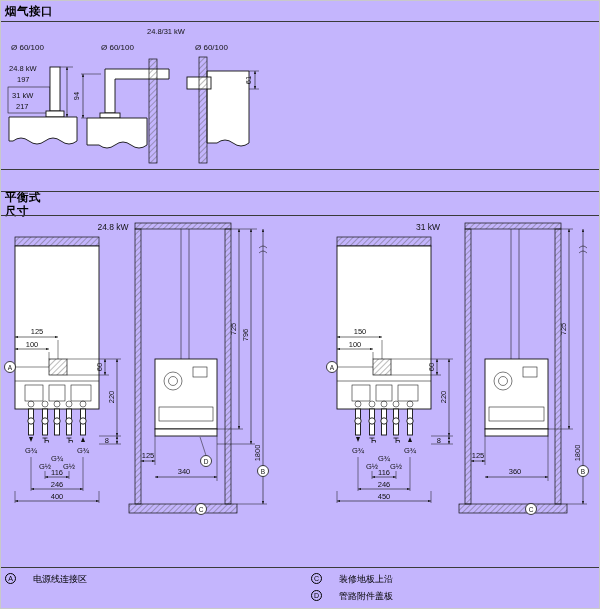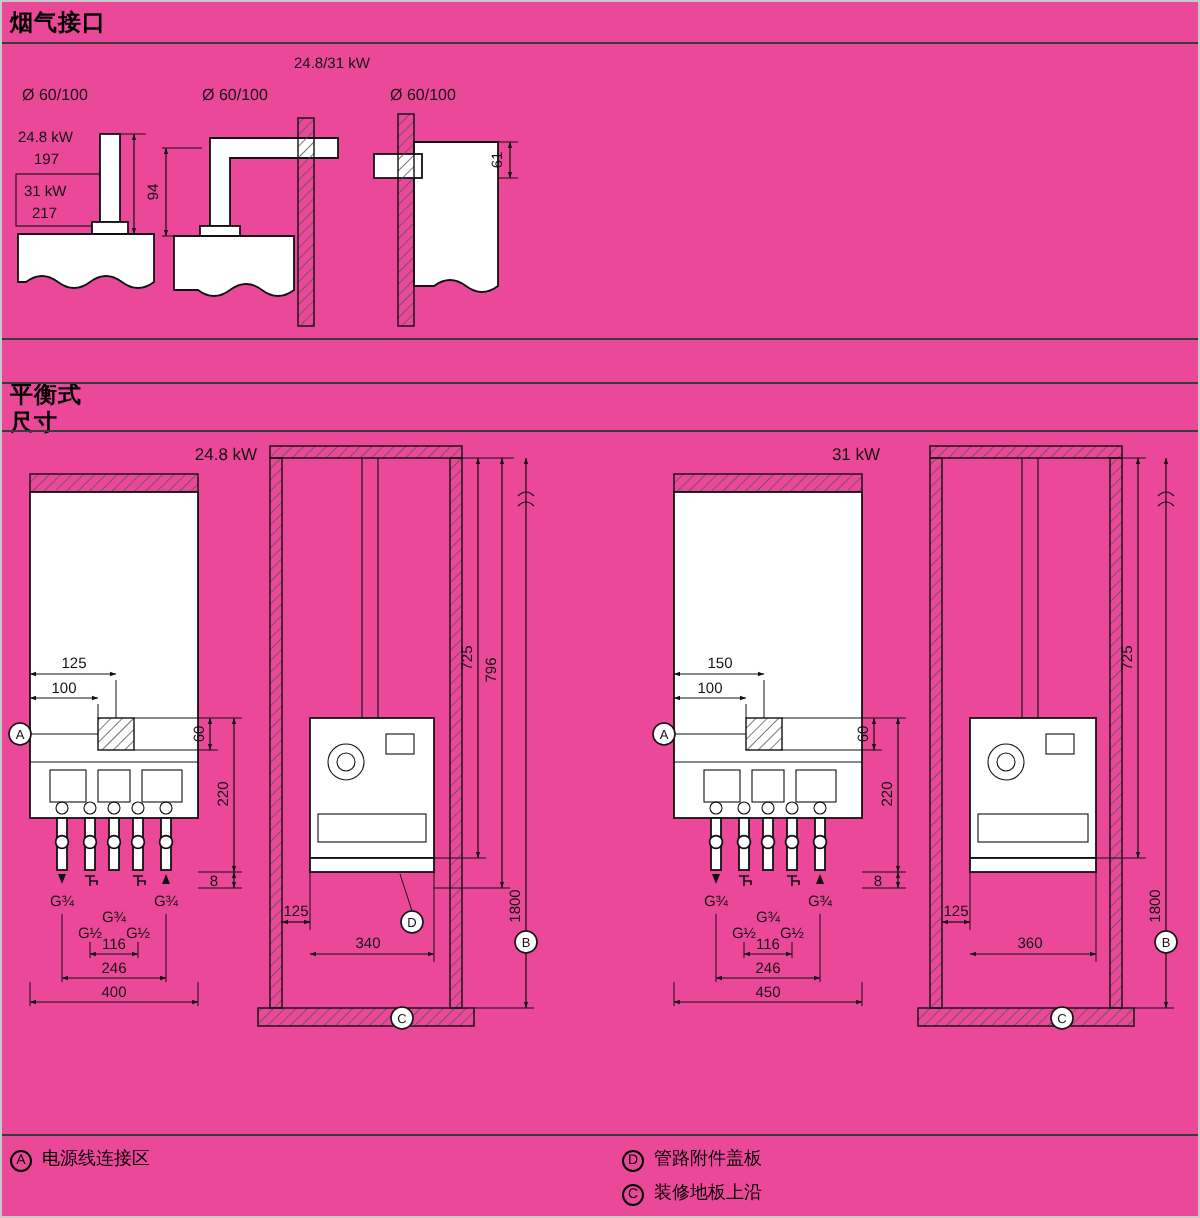--- a/index.html
+++ b/index.html
@@ -1,32 +1,32 @@
 <!DOCTYPE html>
 <html><head>
 <meta charset="utf-8">
 <style>
   *{margin:0;padding:0;box-sizing:border-box}
   body{background:#e9e9e9;font-family:"Liberation Sans",sans-serif}
-  .page{position:relative;width:600px;height:609px;background:#ec4899;border:1px solid #c9c9c9;overflow:hidden}
+  .page{position:relative;width:600px;height:609px;background:#c4b5fd;border:1px solid #c9c9c9;overflow:hidden}
   .sec-title{position:absolute;left:4px;font-size:11.5px;font-weight:bold;color:#000;letter-spacing:.5px}
   .rule{position:absolute;left:0;width:600px;border-top:1px solid #3a3a3a;height:0}
   svg{position:absolute;left:0;display:block}
   svg text{font-family:"Liberation Sans",sans-serif;font-size:7.5px;fill:#111}
   svg text.lbl{font-size:8px}
   svg text.fig-title{font-size:8.5px}
   svg text.callout-t{font-size:6.5px}
   .dim{stroke:#111;stroke-width:.6;fill:none}
   .ext{stroke:#111;stroke-width:.5;fill:none}
   .outline{stroke:#111;stroke-width:.9;fill:#fff}
   .thin{stroke:#111;stroke-width:.55;fill:none}
   .hatched{stroke:#111;stroke-width:.7}
   .callout{fill:#fff;stroke:#111;stroke-width:.8}
   .legend{position:absolute;left:4px;top:572px;width:592px;display:grid;grid-template-columns:300px 1fr;column-gap:6px;font-size:9px;color:#000}
-  .lg-item{display:flex;align-items:flex-end;gap:5px;margin-bottom:4px}
+  .lg-item{display:flex;align-items:flex-start;gap:17px;margin-bottom:4px}
   .lg-key{flex:0 0 auto;width:11px;height:11px;border:1px solid #000;border-radius:50%;font-size:7px;line-height:10px;text-align:center}
 </style>
 </head>
 <body>
 
 <div class="page">
 
   <div class="sec-title" style="top:3px">烟气接口</div>
   <div class="rule" style="top:20px"></div>
 
@@ -334,23 +334,23 @@
 
   <div class="legend">
     <div class="lg-col">
       <div class="lg-item">
         <span class="lg-key">A</span>
         <span>电源线连接区</span>
       </div>
     </div>
     <div class="lg-col">
       <div class="lg-item">
+        <span class="lg-key">C</span>
+        <span>装修地板上沿</span>
+      </div>
+      <div class="lg-item">
         <span class="lg-key">D</span>
         <span>管路附件盖板</span>
       </div>
-      <div class="lg-item">
-        <span class="lg-key">C</span>
-        <span>装修地板上沿</span>
-      </div>
     </div>
   </div>
 
 </div>
 
 </body></html>

